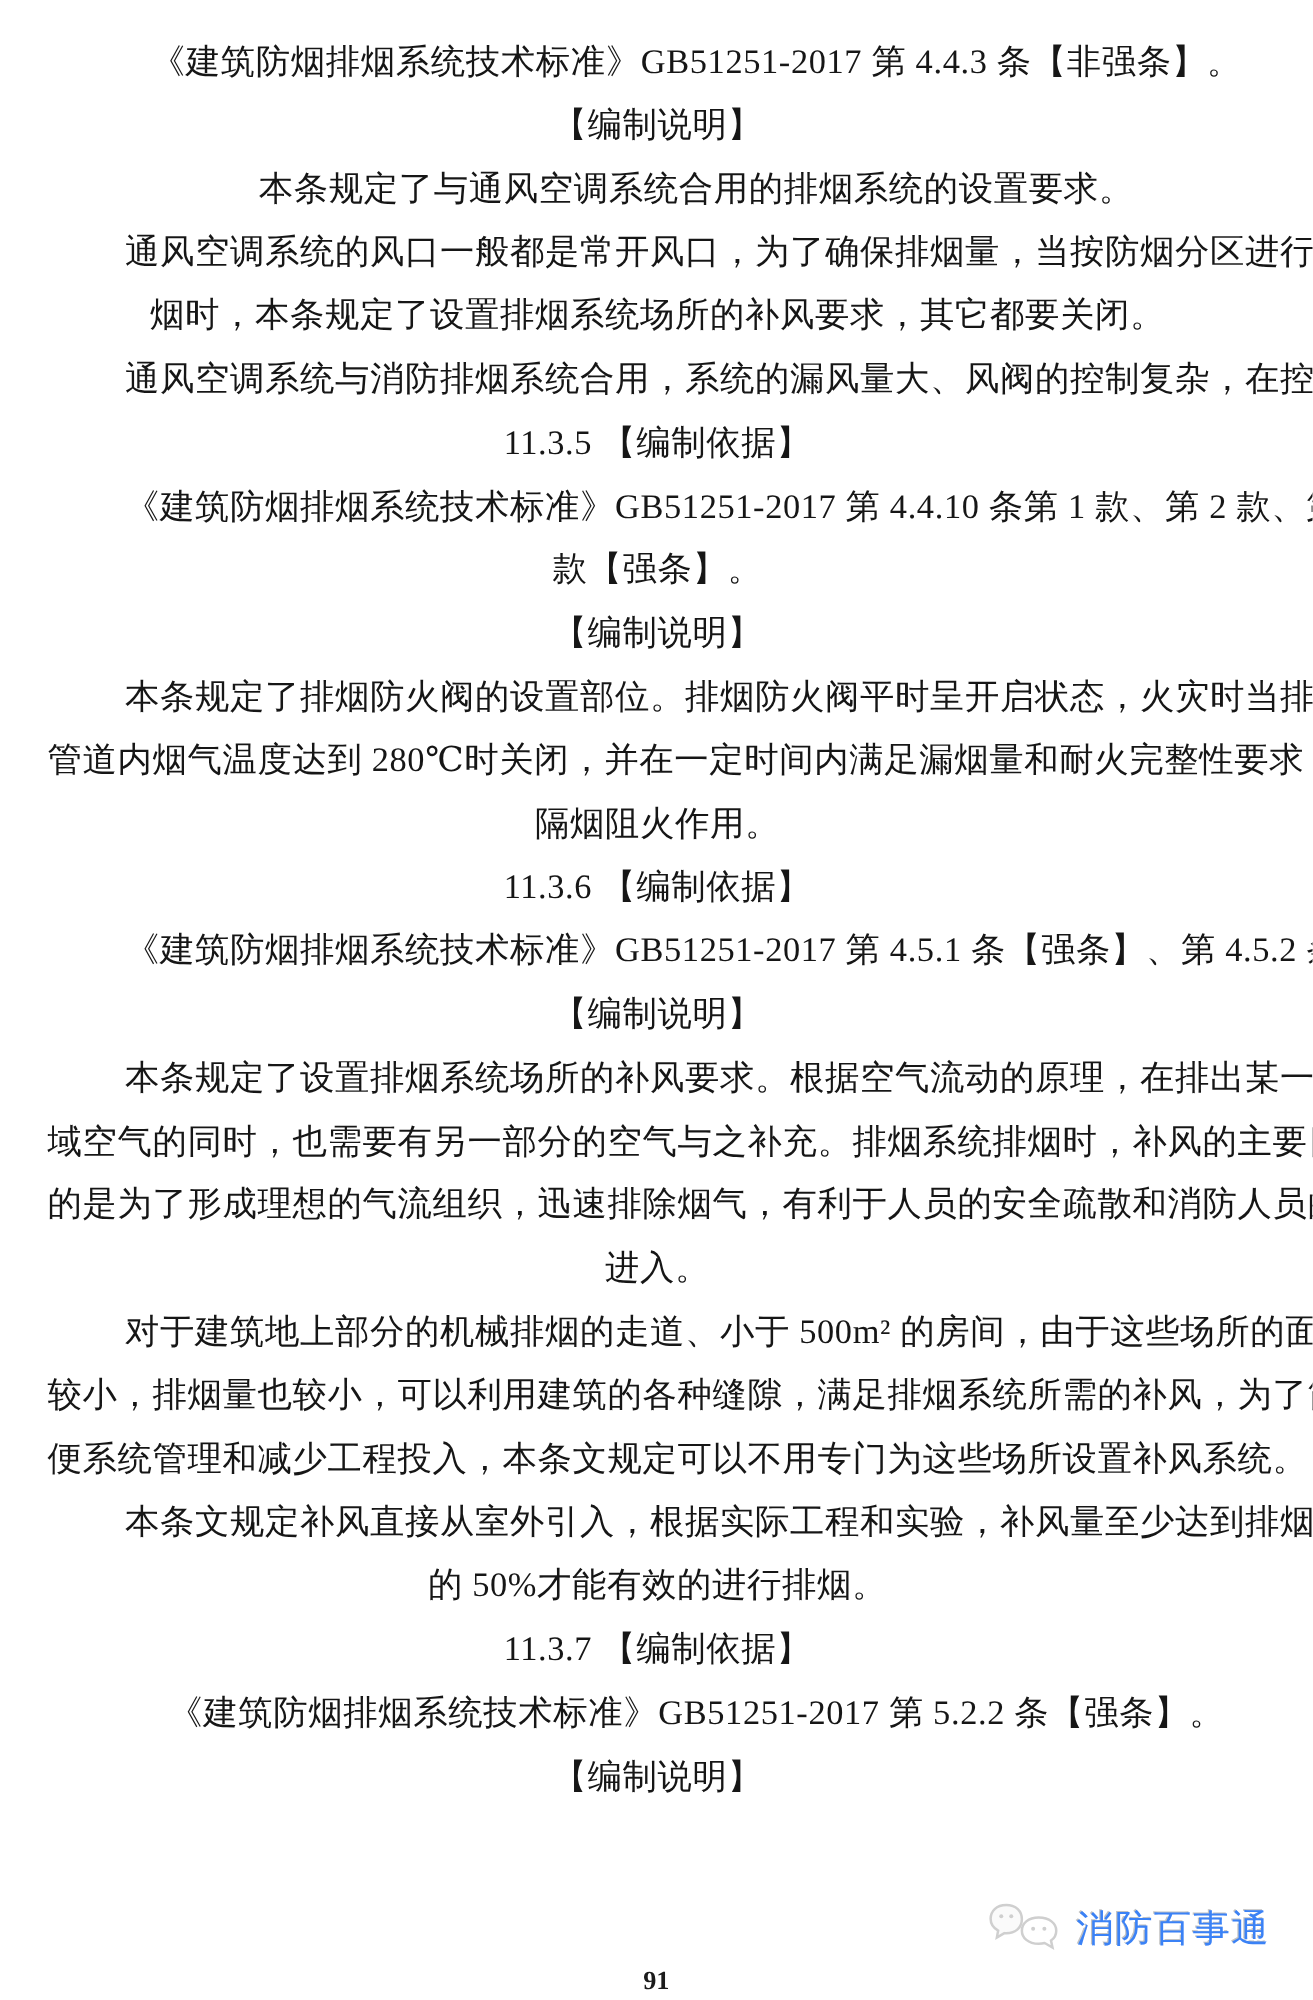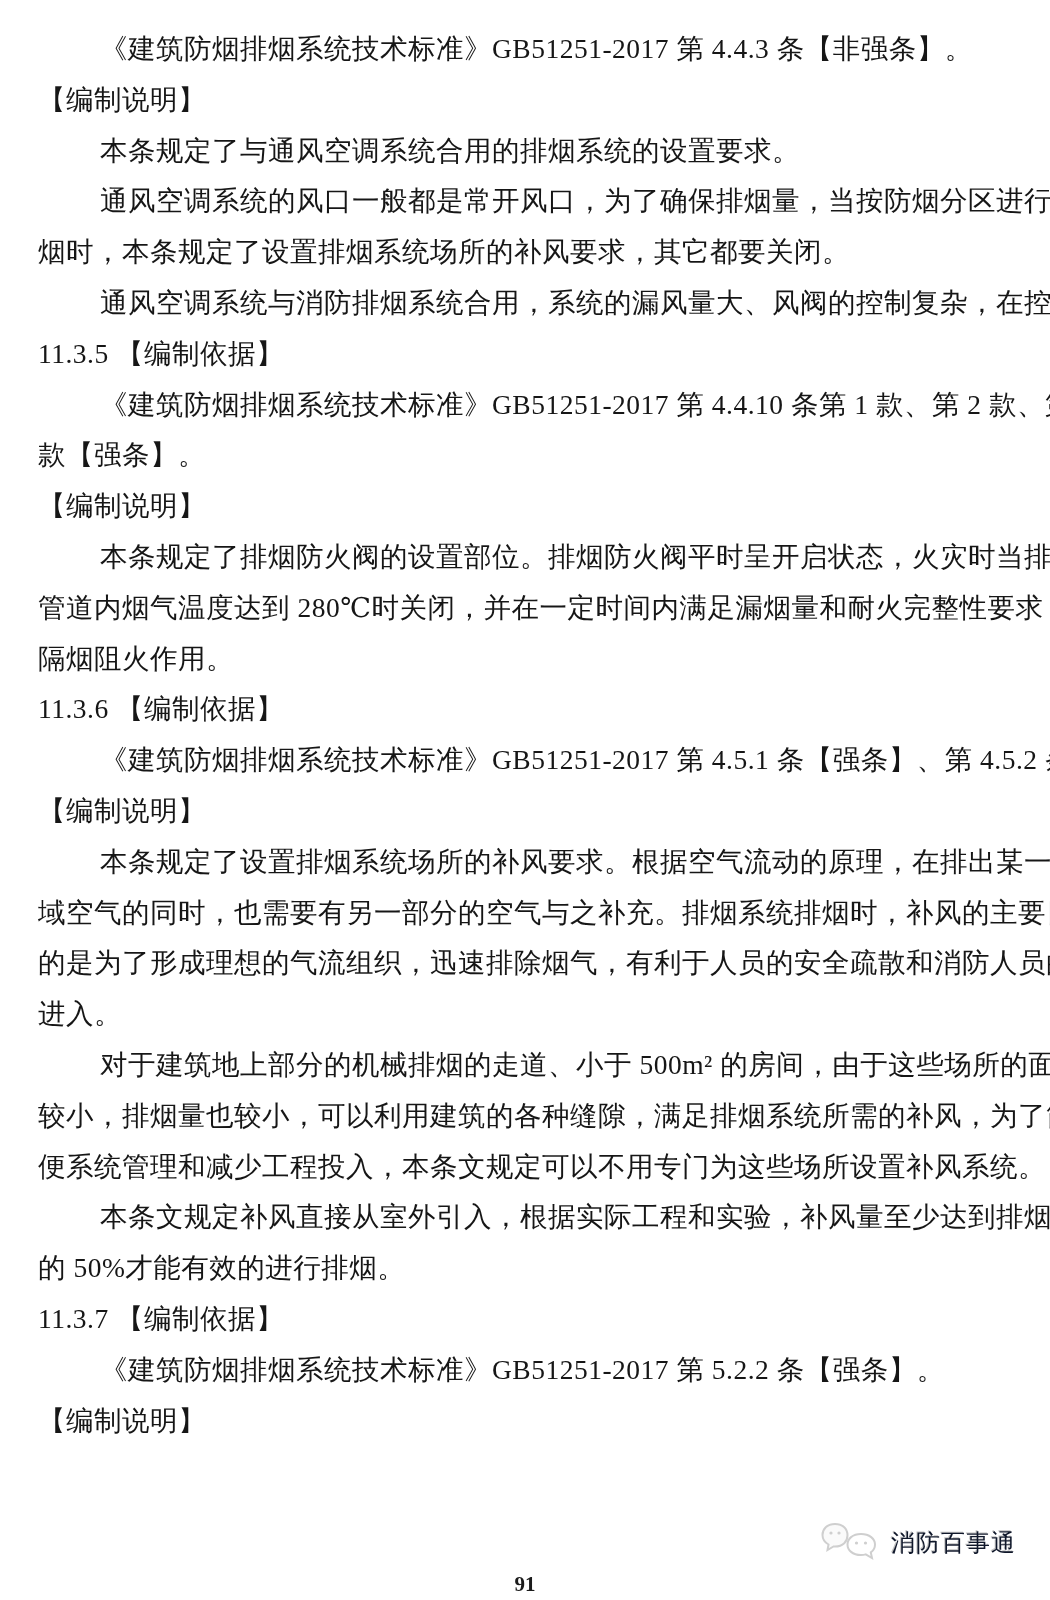--- a/index.html
+++ b/index.html
@@ -23,20 +23,21 @@
     width: 976px;
   }
   .line {
     height: 50.8px;
     line-height: 50.8px;
     font-size: 27.5px;
     color: #161616;
     white-space: nowrap;
     letter-spacing: 0.5px;
     font-weight: 500;
+    text-align: center;
   }
   .line.indent { text-indent: 62px; }
   .footer-pagenum {
     position: absolute;
     left: 0; right: 0;
     top: 1572px;
     text-align: center;
     font-family: Liberation Serif, serif;
     font-weight: bold;
     font-size: 21px;
@@ -46,23 +47,23 @@
     position: absolute;
     top: 1520px;
     right: 34px;
     display: flex;
     align-items: center;
     gap: 8px;
     pointer-events: none;
   }
   .watermark-icon { width: 62px; height: 46px; }
   .watermark-text {
-    font-size: 24px;
+    font-size: 30px;
     letter-spacing: 1px;
-    color: #0f172a;
+    color: #3b82f6;
     text-shadow: 1px 1px 0 #ffffff, -1px -1px 0 #c2c2c2;
     font-family: "Liberation Serif", "DejaVu Serif", serif;
     white-space: nowrap;
   }
 </style>
 </head>
 <body>
 
 <div class="page">
 

